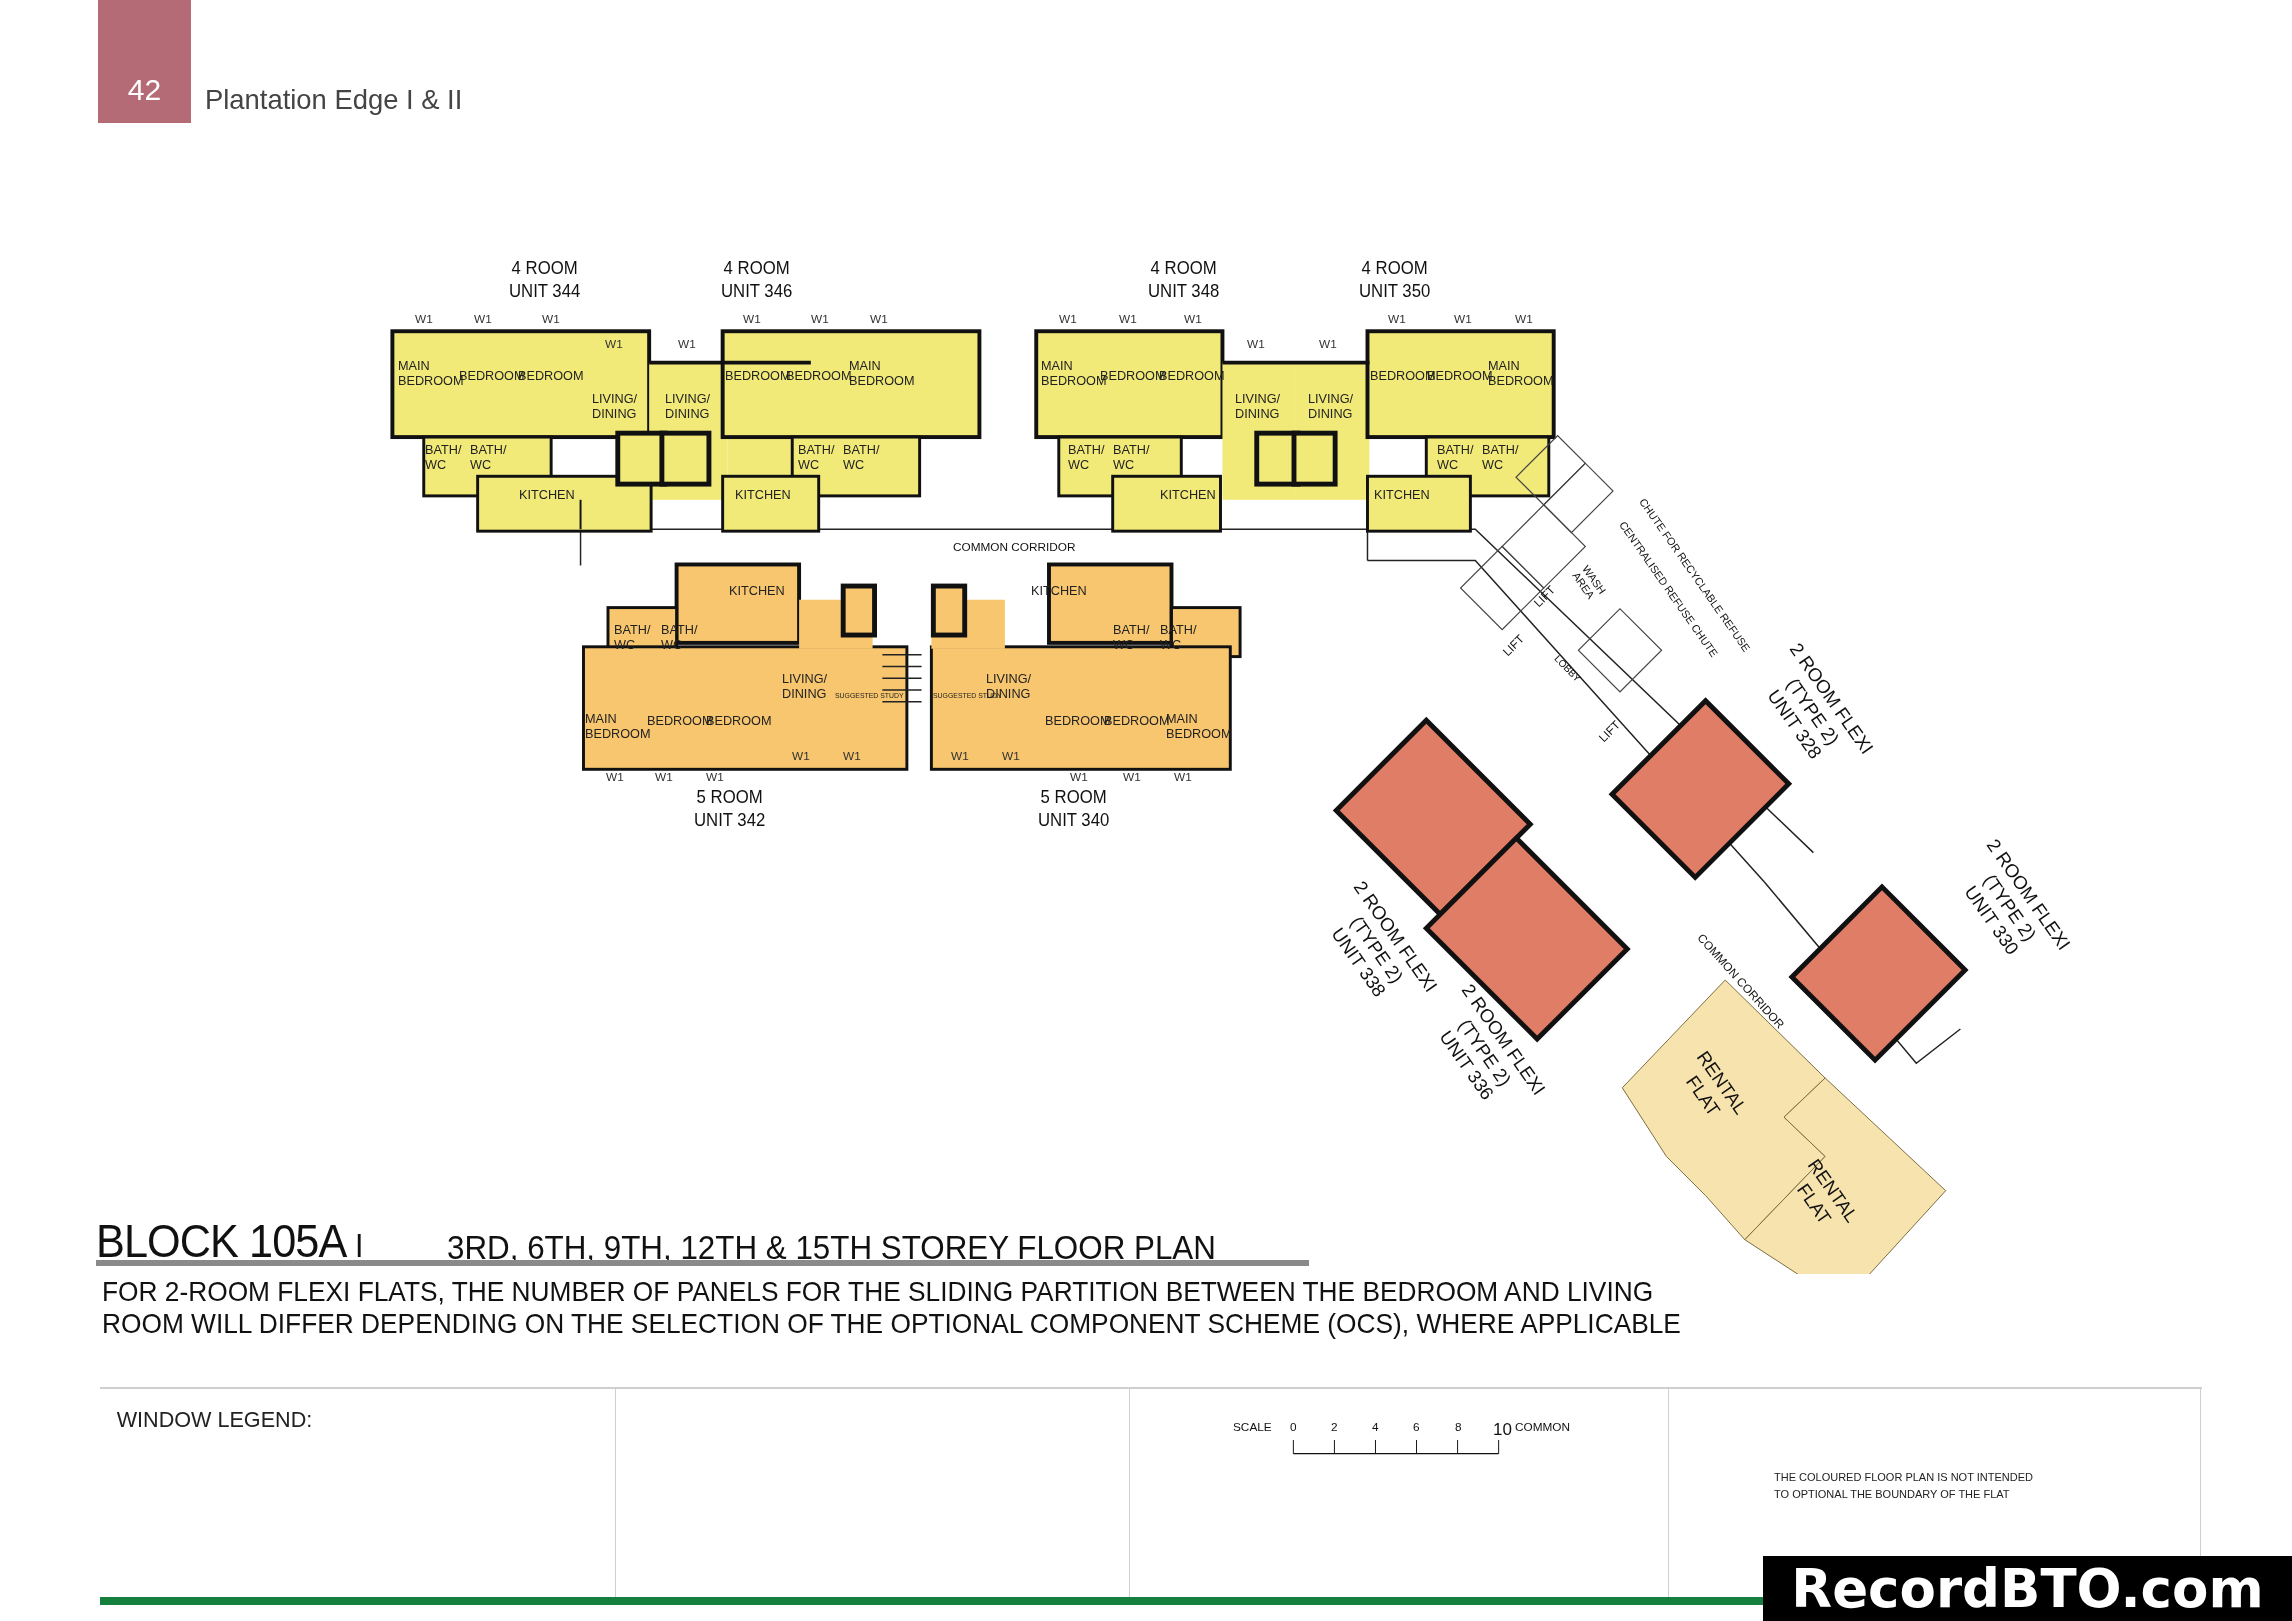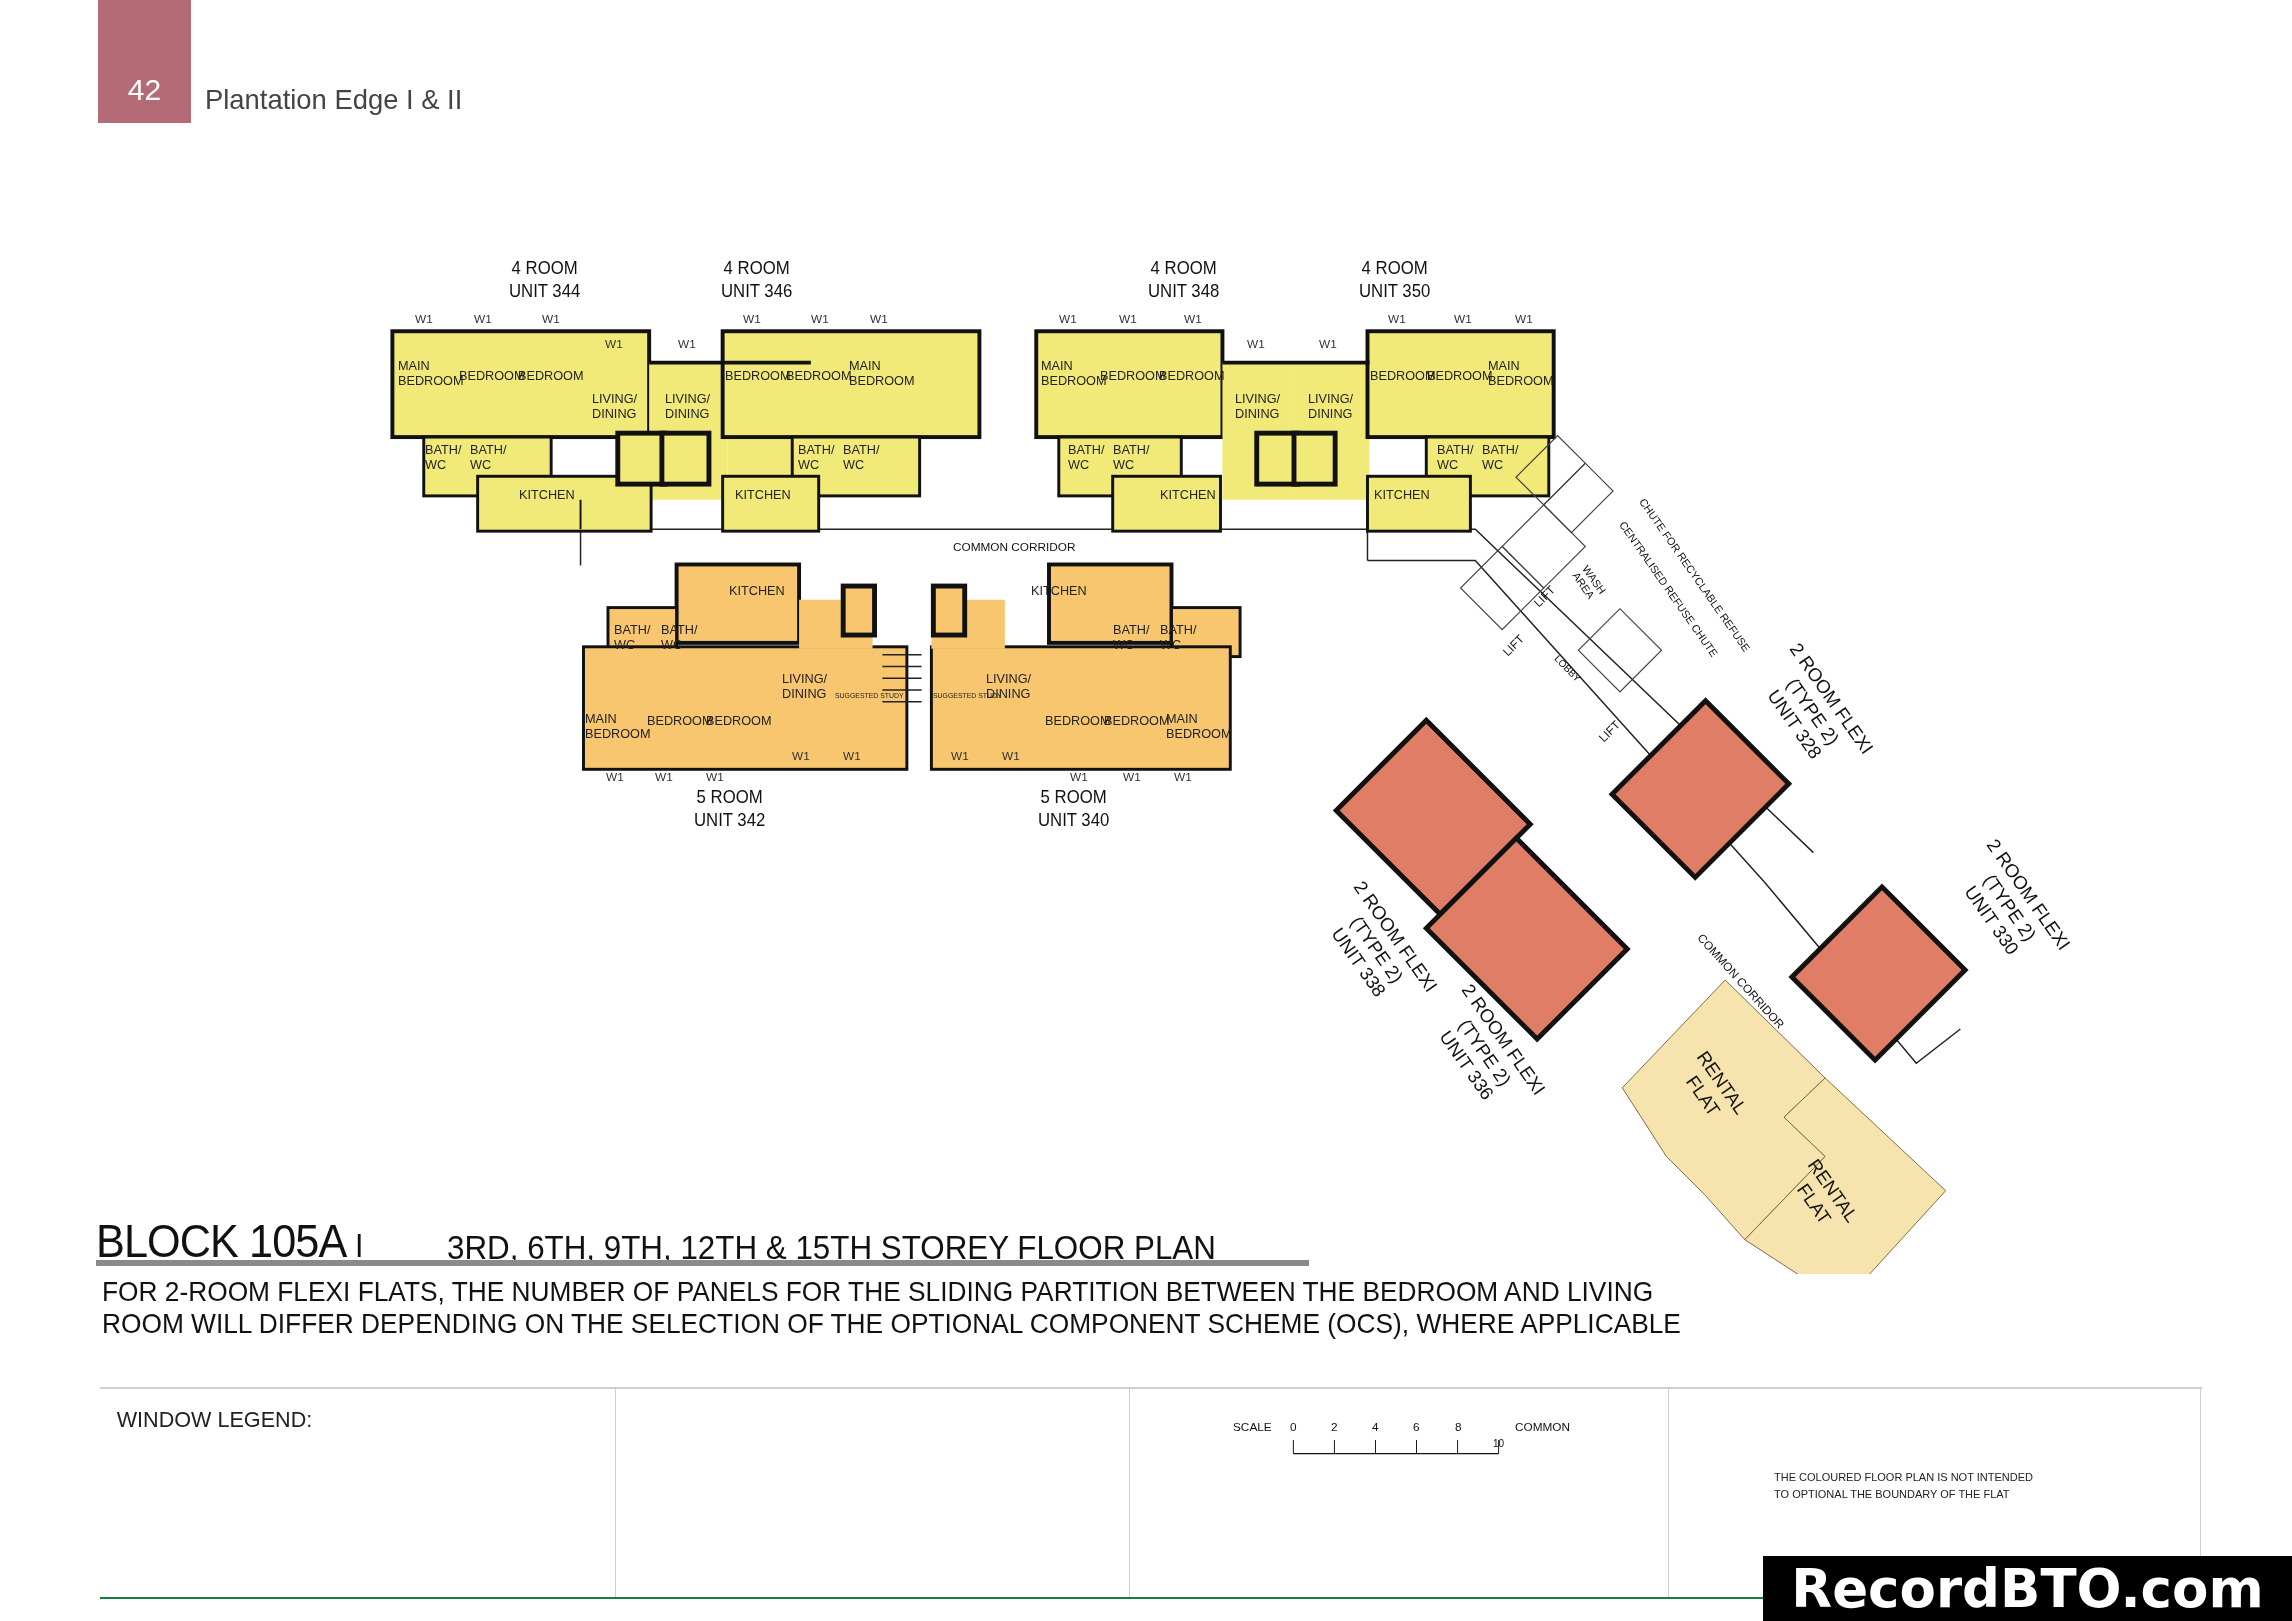--- a/index.html
+++ b/index.html
@@ -13,21 +13,21 @@
   .lbl { position: absolute; font-family: "Liberation Sans", sans-serif; font-size: 18.6px; line-height: 22.5px; text-align: center; color: #111; white-space: nowrap; transform: scaleX(0.9); transform-origin: center; }
   .room { position: absolute; font-size: 12.7px; line-height: 14.7px; color: #222; text-align: left; white-space: nowrap; }
   .tiny { font-size: 6.9px; line-height: 7.8px; }
   .w1 { position: absolute; font-size: 11.8px; color: #333; }
   .corr { position: absolute; font-size: 11.8px; color: #111; }
   .rot { position: absolute; transform-origin: left top; white-space: nowrap; }
   .block-title { left: 96px; top: 1213px; font-size: 47px; letter-spacing: -1px; transform: scaleX(0.92); transform-origin: left; color: #111; }
   .block-sub { left: 447px; top: 1229px; font-size: 33px; transform: scaleX(0.95); transform-origin: left; color: #111; }
   .title-rule { left: 96px; top: 1260px; width: 1213px; height: 5.9px; background: #8a8a8a; }
   .note { left: 102px; top: 1276px; font-size: 27.4px; line-height: 32px; color: #111; transform: scaleX(0.96); transform-origin: left; }
-  .legend-box { left: 100px; top: 1387px; width: 2102px; height: 208px; border-top: 2px solid #cfcfcf; border-bottom: 2px solid #15803d; }
+  .legend-box { left: 100px; top: 1387px; width: 2102px; height: 208px; border-top: 2px solid #cfcfcf; border-bottom: 8px solid #15803d; }
   .legend-col { position: absolute; top: 0; height: 208px; border-left: 1px solid #cfcfcf; }
   .lg-text { position: absolute; font-size: 18.6px; line-height: 25.5px; color: #222; }
   .watermark { left: 1763px; top: 1556px; width: 529px; height: 65px; background: #000; color: #fff; font-family: "DejaVu Sans", sans-serif; font-weight: bold; font-size: 53px; line-height: 65px; text-align: center; }
 </style>
 </head>
 <body>
 
 <div class="abs page-tab"></div>
 <div class="abs page-num">42</div>
 <div class="abs doc-title">Plantation Edge I &amp; II</div>
@@ -353,21 +353,21 @@
   <div class="legend-col" style="left:515px;"></div>
 
   <div class="legend-col" style="left:1029px;"></div>
   <div style="position:absolute;left:1133px;top:31px;width:255px;height:49px;">
     <span style="position:absolute;left:0;top:0;font-size:11.8px;">SCALE</span>
     <span style="position:absolute;left:57px;top:0;font-size:11.8px;">0</span>
     <span style="position:absolute;left:98px;top:0;font-size:11.8px;">2</span>
     <span style="position:absolute;left:139px;top:0;font-size:11.8px;">4</span>
     <span style="position:absolute;left:180px;top:0;font-size:11.8px;">6</span>
     <span style="position:absolute;left:222px;top:0;font-size:11.8px;">8</span>
-    <span style="position:absolute;left:260px;top:18px;font-size:10px;">10</span>
+    <span style="position:absolute;left:260px;top:0;font-size:17px;">10</span>
     <span style="position:absolute;left:282px;top:0;font-size:11.8px;">COMMON</span>
     <svg style="position:absolute;left:59px;top:17.6px;" width="208" height="17.6" viewBox="0 0 212 18">
       <line x1="1" y1="16" x2="211" y2="16" stroke="#111" stroke-width="1.5"></line>
       <line x1="1" y1="2" x2="1" y2="16" stroke="#111"></line>
         <line x1="43" y1="2" x2="43" y2="16" stroke="#111"></line>
       <line x1="85" y1="2" x2="85" y2="16" stroke="#111"></line>
         <line x1="127" y1="2" x2="127" y2="16" stroke="#111"></line>
       <line x1="169" y1="2" x2="169" y2="16" stroke="#111"></line>
         <line x1="211" y1="2" x2="211" y2="16" stroke="#111"></line>
     </svg>

